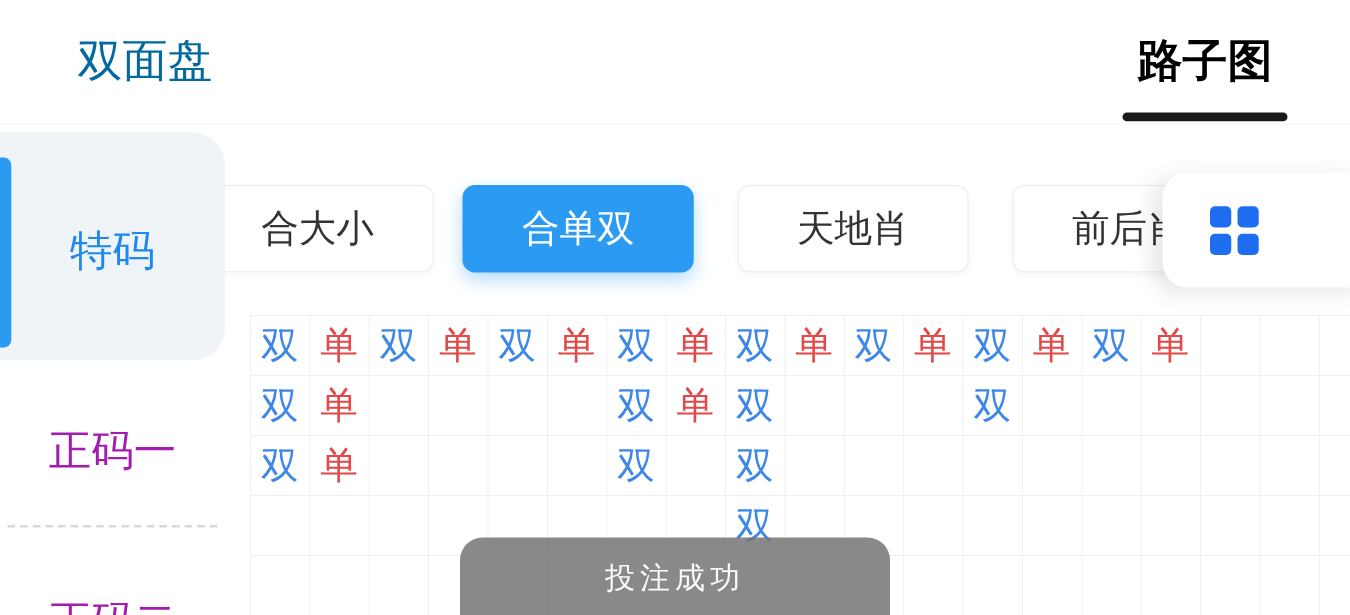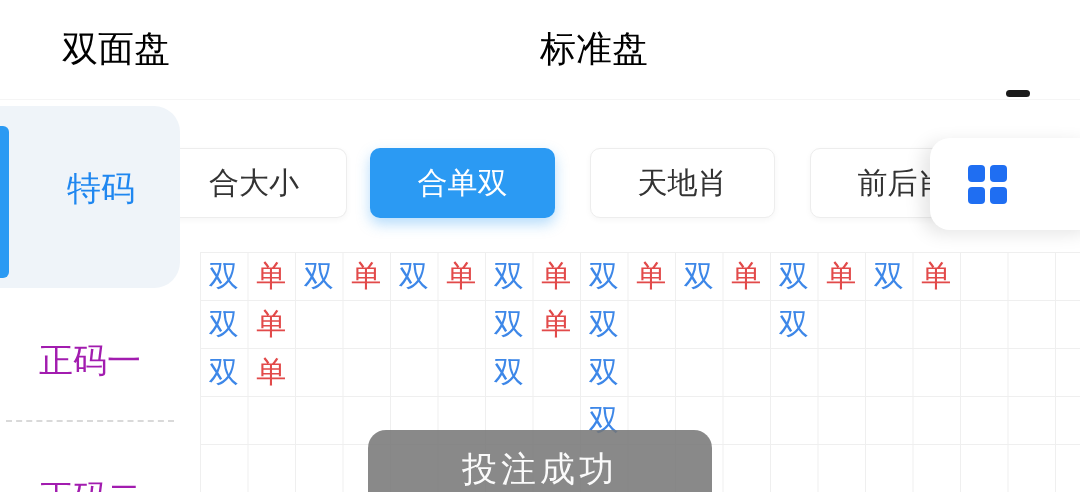--- a/index.html
+++ b/index.html
@@ -12,21 +12,21 @@
   .screen { position: relative; width: 1080px; height: 492px; overflow: hidden; background: #fff; }
 
   
   .top-nav {
     position: absolute; top: 0; left: 0; width: 1080px; height: 100px;
     display: flex; align-items: center; justify-content: space-between;
     padding: 0 62px; background: #fff; z-index: 5;
     border-bottom: 1px solid #f5f5f5;
   }
   .tab {
-    position: relative; font-size: 36px; color: #000000;
+    position: relative; font-size: 36px; color: #0369a1;
     height: 100px; display: flex; align-items: center; cursor: pointer;
   }
   .tab.active { font-weight: 700; color: #000; }
   .tab .underline {
     display: none; position: absolute; left: -12px; right: -12px; bottom: 3px;
     height: 7px; border-radius: 4px; background: #1a1a1a;
   }
   .tab.active .underline { display: block; }
 
   
@@ -40,21 +40,21 @@
   }
   .sidebar-accent {
     position: absolute; left: 0; top: 26px; width: 9px; height: 152px;
     background: #2b9af3; border-radius: 0 6px 6px 0;
   }
   .side-item {
     position: absolute; width: 180px; text-align: center;
     font-size: 34px; color: #a21caf; cursor: pointer;
   }
   .side-item.active { color: #1f87f0; }
-  .side-item.item-1 { top: 66px; margin-left: 11px; }
+  .side-item.item-1 { top: 78px; }
   .side-item.item-2 { top: 238px; }
   .side-item.item-3 { top: 375px; }
   .side-divider {
     position: absolute; top: 320px; left: 6px; width: 168px;
     border-top: 2px dashed #d9d9d9;
   }
 
   
   .main {
     position: absolute; left: 180px; top: 100px; width: 900px; height: 392px;
@@ -106,38 +106,35 @@
   }
 
   
   .toast {
     position: absolute; left: 188px; top: 330px; width: 344px; height: 100px;
     background: rgba(118,118,118,0.86); border-radius: 18px;
     display: flex; align-items: flex-start; justify-content: center;
     padding-top: 16px; z-index: 10;
   }
   .toast .toast-text {
-    color: rgba(255,255,255,0.96); font-size: 35px; letter-spacing: 4px;
+    color: rgba(255,255,255,0.96); font-size: 24px; letter-spacing: 4px;
   }
 </style>
 </head>
 <body>
 
 <div class="screen">
 
   <div class="top-nav">
     <div class="tab">
       <span>双面盘</span>
 
     </div>
-    <div class="tab">
-      <span>标准盘</span>
-
-    </div>
     <div class="tab active">
+      <span>路子图</span>
       <div class="underline"></div>
     </div>
   </div>
 
   <div class="sidebar">
     <div class="sidebar-active-bg"></div>
     <div class="sidebar-accent"></div>
     <div class="side-item item-1 active">特码</div>
     <div class="side-item item-2">正码一</div>
     <div class="side-divider"></div>

